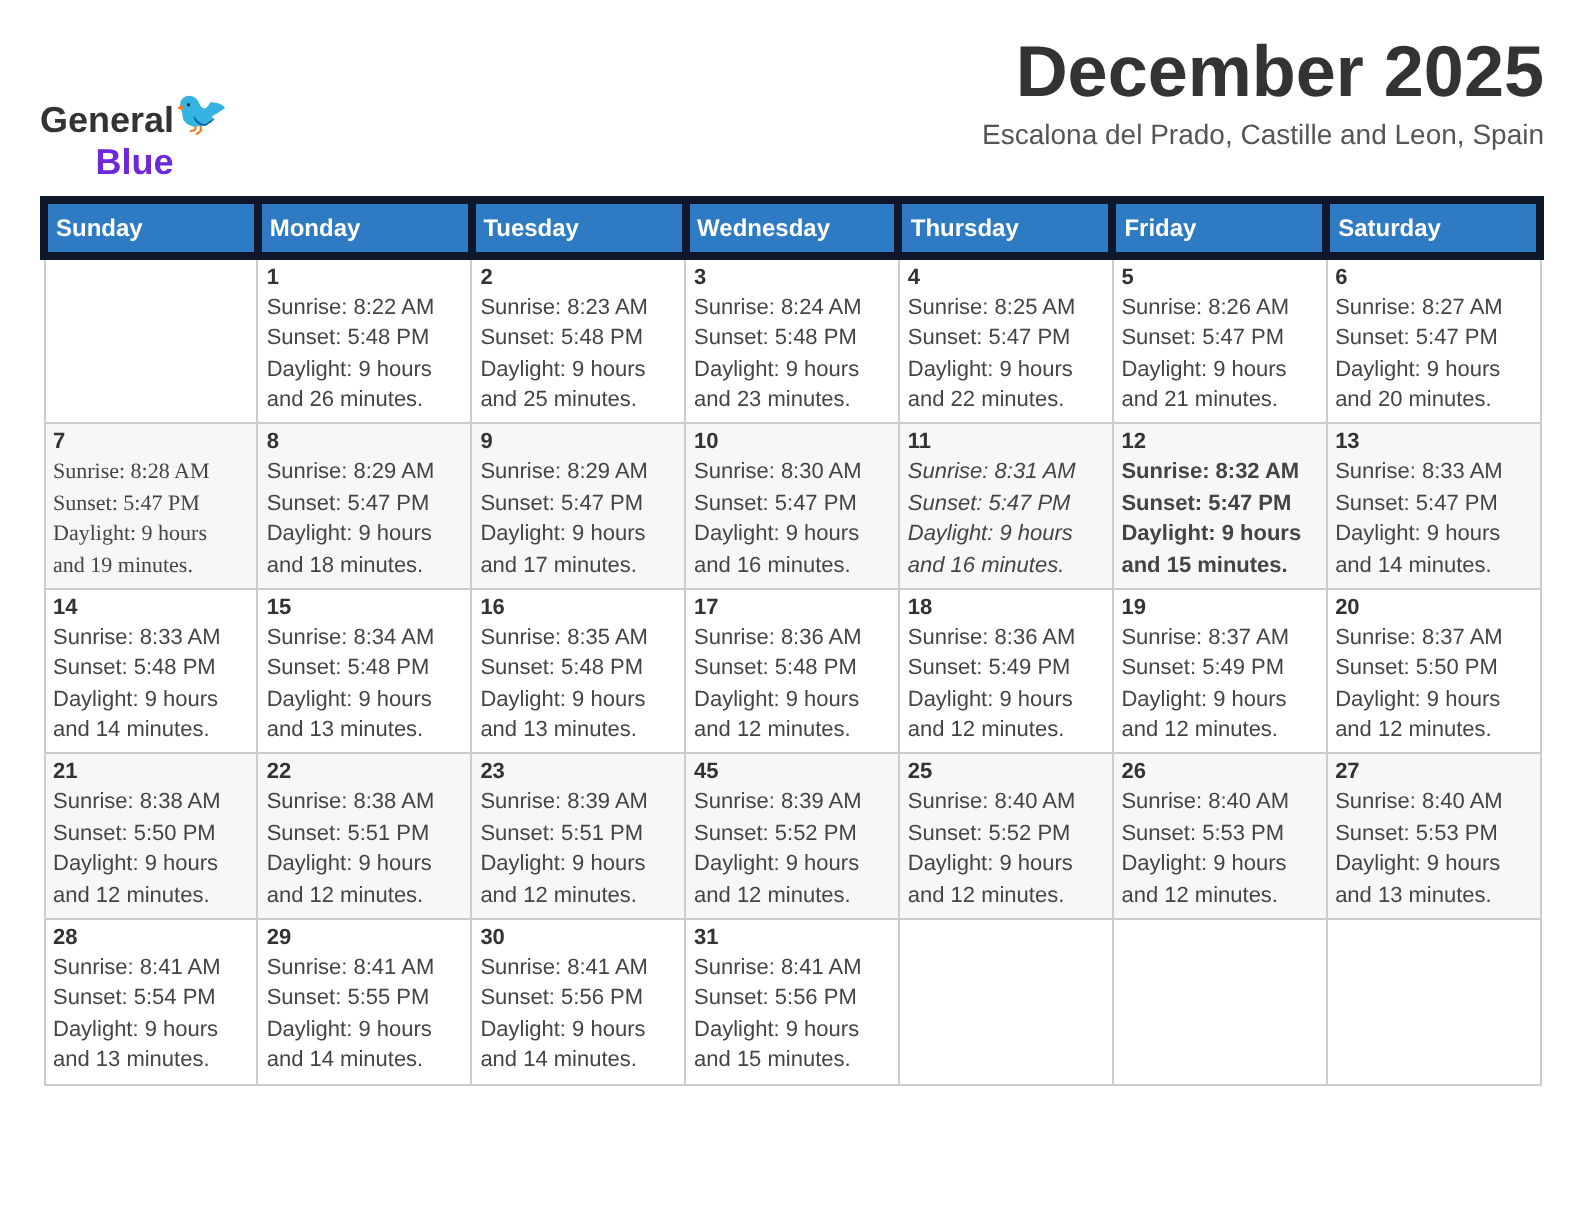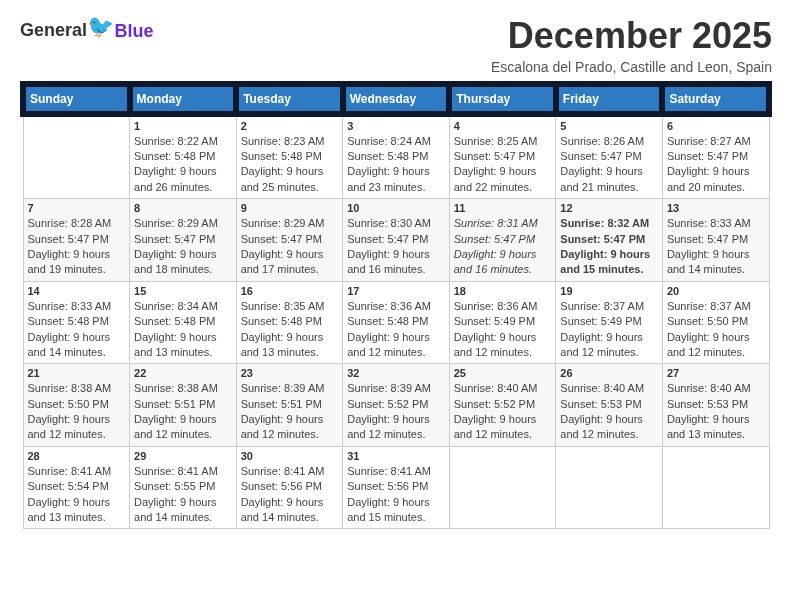--- a/index.html
+++ b/index.html
@@ -17,22 +17,23 @@
       background: #fff;
     }
     .header {
       display: flex;
       align-items: flex-start;
       justify-content: space-between;
       margin-bottom: 6px;
     }
     .logo {
       display: flex;
-      flex-direction: row;
-      align-items: flex-end;
+      flex-direction: column;
+      align-items: center;
+      margin-top: 30px;
     }
     .logo-general {
       font-size: 18px;
       font-weight: bold;
       color: #333;
       line-height: 1.1;
     }
     .logo-blue {
       font-size: 18px;
       font-weight: bold;
@@ -68,21 +69,21 @@
       border-collapse: collapse;
       table-layout: fixed;
     }
     thead th {
       background: #2e7bc4;
       color: #fff;
       font-size: 12px;
       font-weight: bold;
       padding: 5px 4px;
       text-align: left;
-      border: 6px solid #0f172a;
+      border: 4px solid #0f172a;
     }
     tbody td {
       border: 1px solid #ccc;
       vertical-align: top;
       padding: 3px 4px;
       font-size: 9.5px;
       color: #333;
       height: 78px;
     }
     .day-num {
@@ -176,21 +177,21 @@
             <span class="day-num">6</span>
             <div class="day-info" style="white-space: pre-line;">Sunrise: 8:27 AM
 Sunset: 5:47 PM
 Daylight: 9 hours
 and 20 minutes.</div>
           </td>
         </tr>
         <tr>
           <td>
             <span class="day-num">7</span>
-            <div class="day-info" style="white-space: pre-line;">Sunrise: 8:28 AM
+            <div class="day-info" style="white-space: pre-line; font-family: Liberation Serif, serif;">Sunrise: 8:28 AM
 Sunset: 5:47 PM
 Daylight: 9 hours
 and 19 minutes.</div>
           </td>
           <td>
             <span class="day-num">8</span>
             <div class="day-info" style="white-space: pre-line;">Sunrise: 8:29 AM
 Sunset: 5:47 PM
 Daylight: 9 hours
 and 18 minutes.</div>
@@ -298,21 +299,21 @@
 and 12 minutes.</div>
           </td>
           <td>
             <span class="day-num">23</span>
             <div class="day-info" style="white-space: pre-line;">Sunrise: 8:39 AM
 Sunset: 5:51 PM
 Daylight: 9 hours
 and 12 minutes.</div>
           </td>
           <td>
-            <span class="day-num">32</span>
+            <span class="day-num">45</span>
             <div class="day-info" style="white-space: pre-line;">Sunrise: 8:39 AM
 Sunset: 5:52 PM
 Daylight: 9 hours
 and 12 minutes.</div>
           </td>
           <td>
             <span class="day-num">25</span>
             <div class="day-info" style="white-space: pre-line;">Sunrise: 8:40 AM
 Sunset: 5:52 PM
 Daylight: 9 hours

